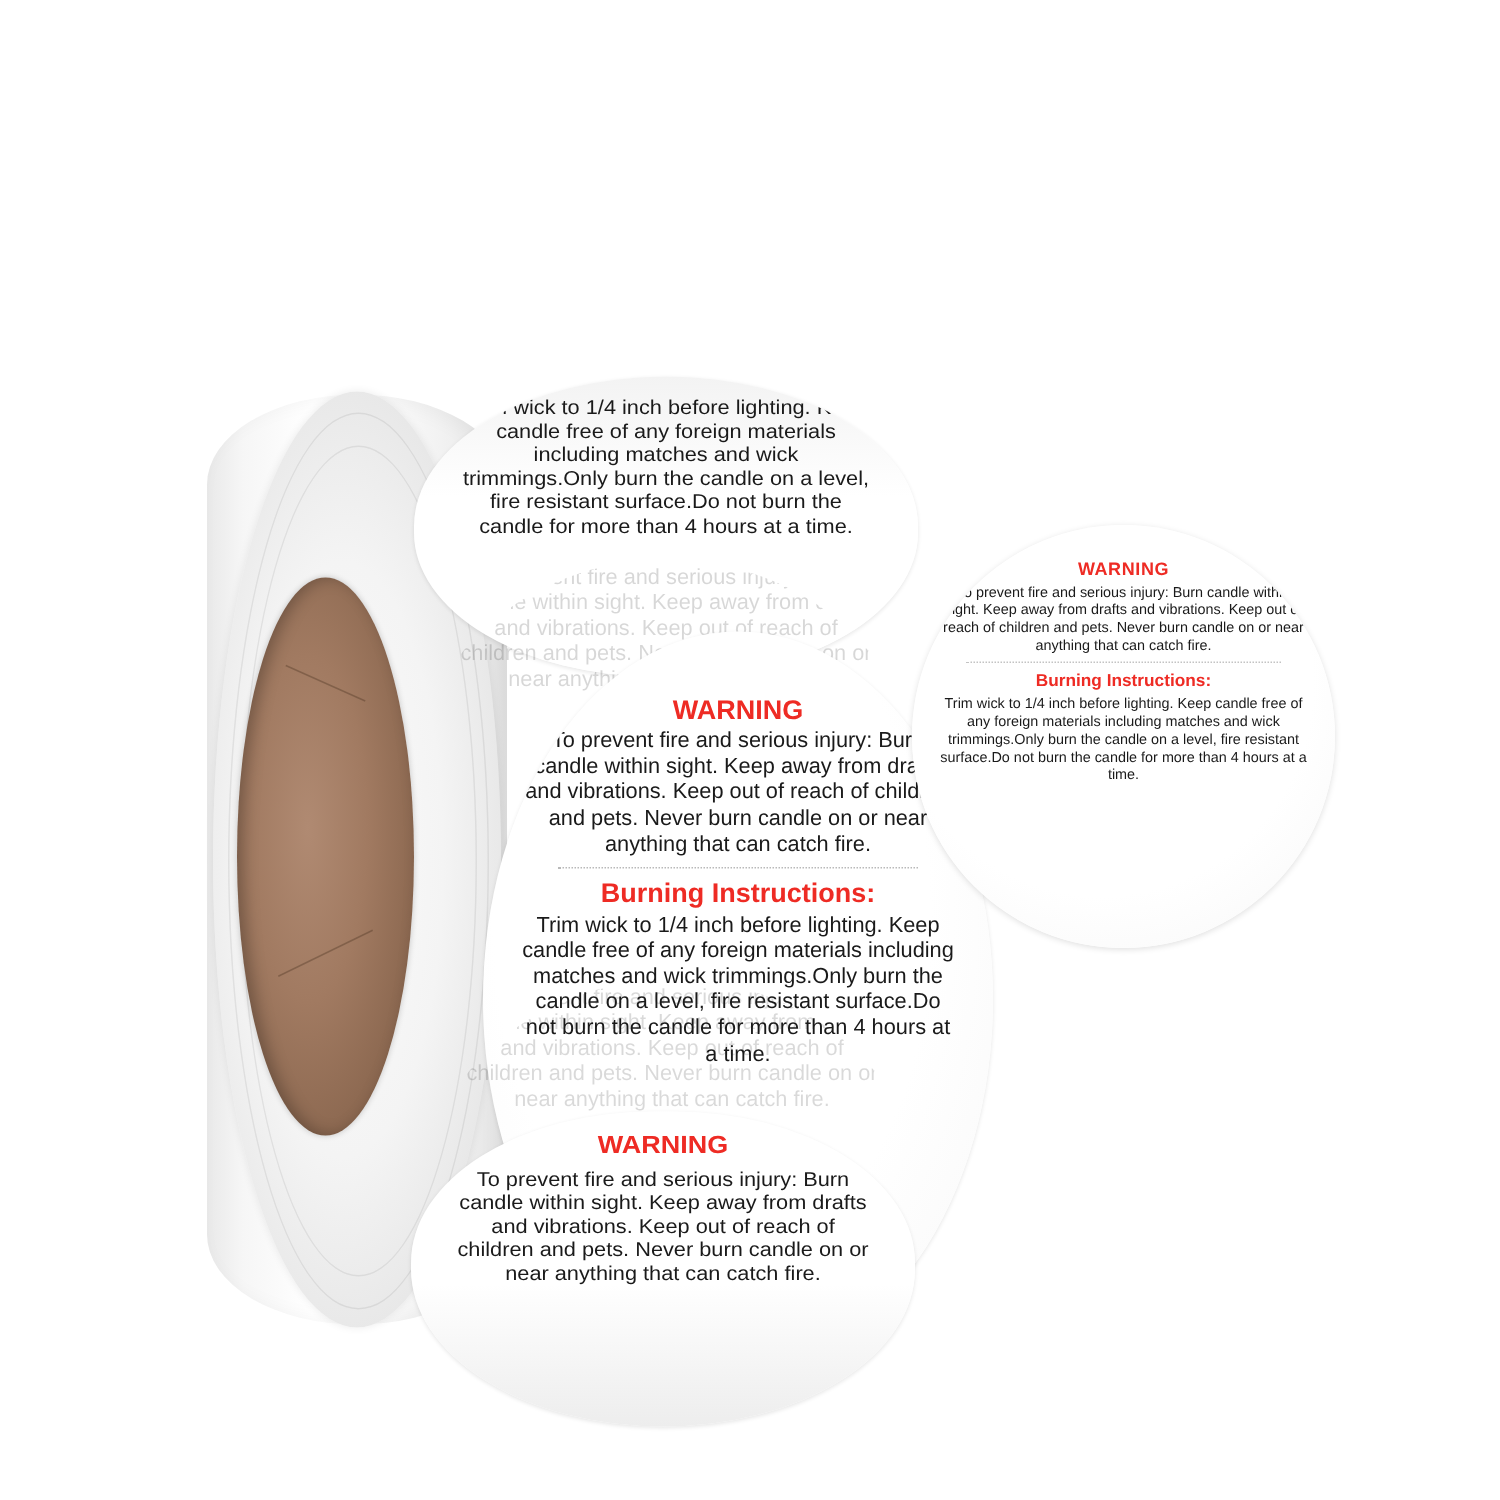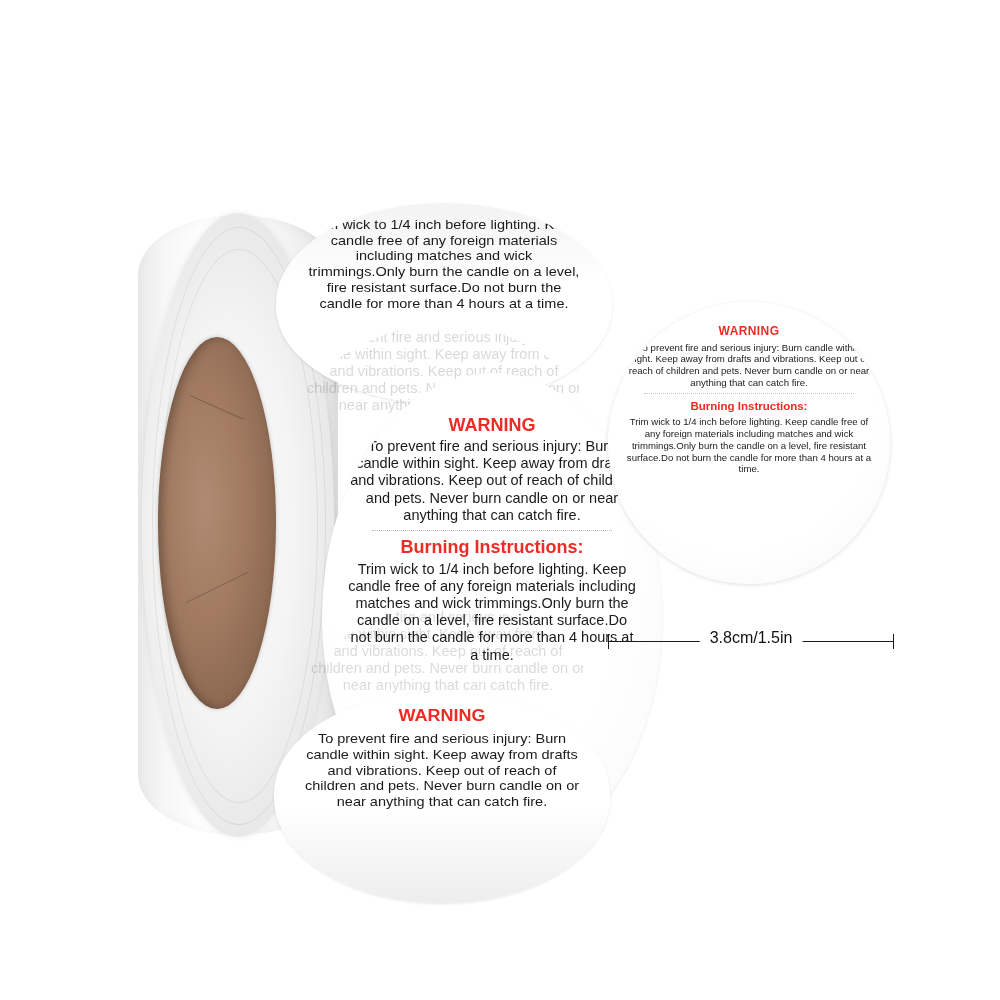--- a/index.html
+++ b/index.html
@@ -12,20 +12,21 @@
     height: 1000px;
     position: relative;
     font-family: "Liberation Sans", sans-serif;
     overflow: hidden;
   }
 
   #scene {
     position: absolute;
     inset: 0;
     background: #ffffff;
+    margin-top: 48px;
   }
 
   
   #roll-group {
     position: absolute;
     left: 130px;
     top: 205px;
     width: 440px;
     height: 640px;
   }
@@ -318,20 +319,14 @@
   <div id="flat-sticker">
     <div class="f-body">
       <div class="f-text f-title">WARNING</div>
       <div class="f-text" style="margin-top:3px;">To prevent fire and serious injury: Burn candle within sight. Keep away from drafts and vibrations. Keep out of reach of children and pets. Never burn candle on or near anything that can catch fire.</div>
       <div class="f-divider"></div>
       <div class="f-text f-subtitle">Burning Instructions:</div>
       <div class="f-text" style="margin-top:3px;">Trim wick to 1/4 inch before lighting. Keep candle free of any foreign materials including matches and wick trimmings.Only burn the candle on a level, fire resistant surface.Do not burn the candle for more than 4 hours at a time.</div>
     </div>
   </div>
 
-  <div id="dimension">
-    <div class="dim-line"></div>
-    <div class="dim-cap left"></div>
-    <div class="dim-cap right"></div>
-    <div class="dim-label">3.8cm/1.5in</div>
-  </div>
 
 </div>
 
 </body></html>

